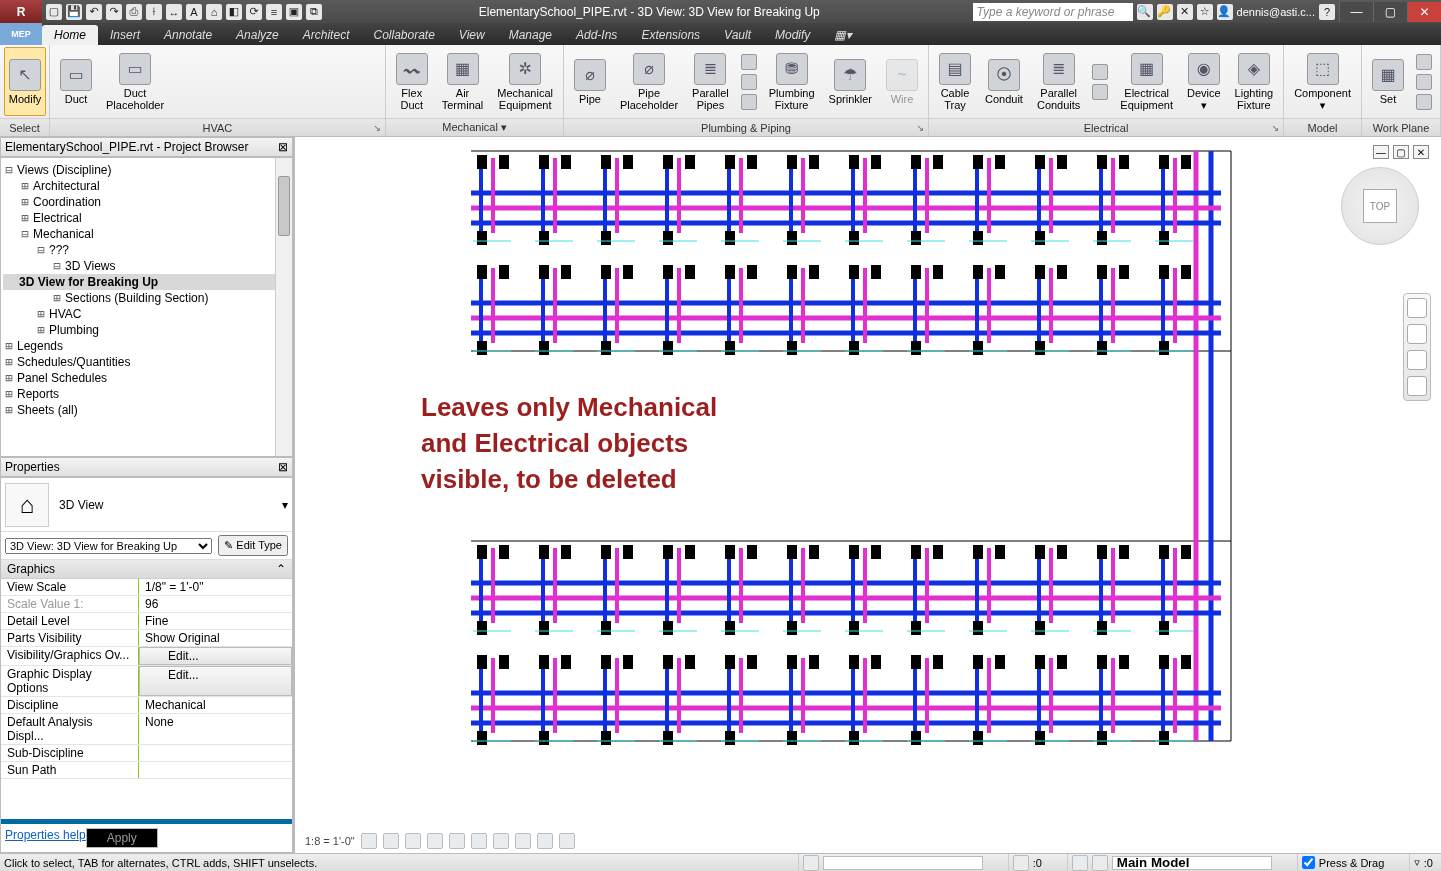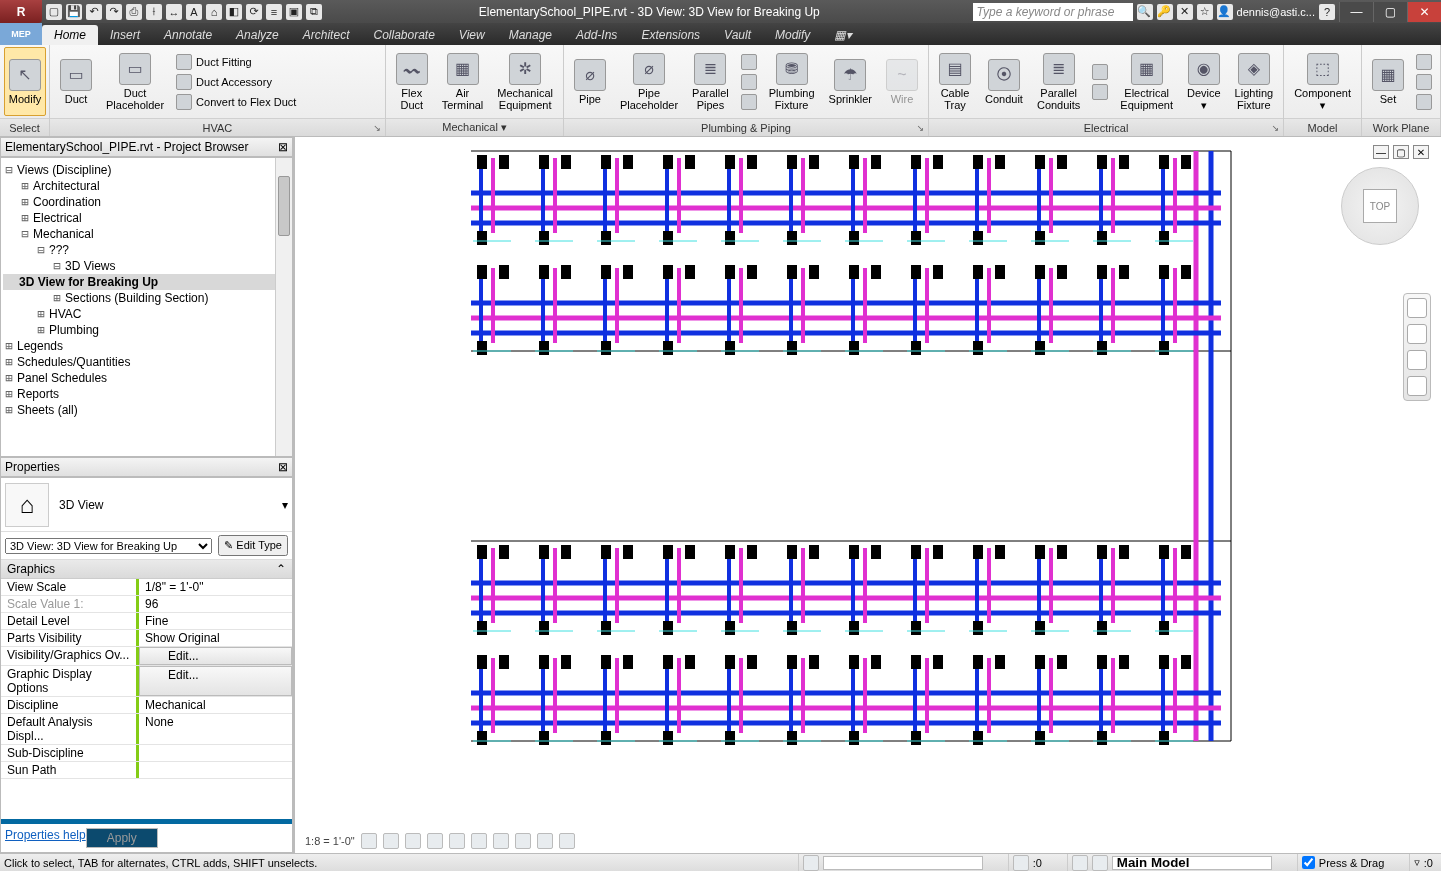--- a/index.html
+++ b/index.html
@@ -49,27 +49,27 @@
 .vscroll { position:absolute; right:0; top:0; bottom:0; width:17px; background:#f0f0f0; border-left:1px solid #ccc;}
 .vscroll .thumb { position:absolute; left:2px; right:2px; top:18px; height:60px; background:#c8c8c8; border:1px solid #999; border-radius:2px;}
 
 .properties-pane { border:1px solid #bbb;}
 .prop-type { height:54px; display:flex; align-items:center; padding:4px; border-bottom:1px solid #ddd;}
 .prop-type-icon { width:44px; height:44px; border:1px solid #ccc; background:#f8f8f8; display:flex; align-items:center; justify-content:center; font-size:24px;}
 .prop-row { display:flex; align-items:center; padding:3px 4px; border-bottom:1px solid #ddd; gap:6px;}
 .prop-table { }
 .prop-group-header { background:linear-gradient(#eaeaea,#dadada); padding:2px 6px; font-size:12px; display:flex; justify-content:space-between; border-bottom:1px solid #ccc;}
 .prop-grid-row { display:flex; border-bottom:1px solid #e4e4e4; font-size:12px;}
-.prop-grid-row .pname { width:138px; padding:1px 6px; border-right:3px solid #84cc16; background:#fff;}
+.prop-grid-row .pname { width:138px; padding:1px 6px; border-right:1px solid #84cc16; background:#fff;}
 .prop-grid-row .pval { flex:1; padding:1px 6px; background:#fff;}
 .prop-grid-row .pval.btn { text-align:left; background:linear-gradient(#f8f8f8,#e4e4e4); border:1px solid #bbb; cursor:pointer;padding-left:28px;}
 .prop-grid-row .pname.gray { color:#999;}
 .prop-footer { display:flex; justify-content:flex-start; padding:4px; border-top:5px solid #0369a1;}
 .prop-footer a { color:#1060c0; text-decoration:underline; font-size:12px;}
-.apply-btn { padding:2px 20px; border:1px solid #bbb; background:#0c4a6e; color:#999; font-size:12px;}
+.apply-btn { padding:2px 20px; border:1px solid #bbb; background:#000000; color:#999; font-size:12px;}
 
 
 .canvas-wrap { flex:1; position:relative; background:#fff; margin:6px 6px 2px 6px;}
 .canvas-tools-tr { position:absolute; right:6px; top:2px; display:flex; gap:4px;}
 .canvas-tools-tr span { width:16px; height:14px; border:1px solid #888; background:#f4f4f4; font-size:10px; display:flex; align-items:center; justify-content:center;}
 .viewcube { position:absolute; right:16px; top:24px; width:78px; height:78px; border-radius:50%; background:radial-gradient(#f4f4f4,#e0e0e0); border:1px solid #ccc; display:flex; align-items:center; justify-content:center;}
 .viewcube .top-face { width:34px; height:34px; background:#fff; border:1px solid #aaa; display:flex; align-items:center; justify-content:center; font-size:10px; color:#888;}
 .navbar { position:absolute; right:4px; top:150px; width:28px; background:linear-gradient(#f8f8f8,#e4e4e4); border:1px solid #bbb; border-radius:4px; padding:4px 0; display:flex; flex-direction:column; align-items:center; gap:6px;}
 .navbar span { width:20px; height:20px; border:1px solid #aaa; background:#fff; border-radius:3px;}
 
@@ -155,34 +155,20 @@
   <div class="ribbon-panel" style="width:340px">
     <div class="panel-body">
       <div class="big-btn">
           <div class="big-icon">▭</div>
           <div class="btn-label">Duct</div>
         </div>
       <div class="big-btn">
           <div class="big-icon">▭</div>
           <div class="btn-label">Duct<br>Placeholder</div>
         </div>
-      <div class="small-row">
-        <div class="small-btn">
-            <span class="small-icon"></span>
-            <span>Duct Fitting</span>
-          </div>
-        <div class="small-btn">
-            <span class="small-icon"></span>
-            <span>Duct Accessory</span>
-          </div>
-        <div class="small-btn">
-            <span class="small-icon"></span>
-            <span>Convert to Flex Duct</span>
-          </div>
-      </div>
     </div>
     <div class="panel-title">
         <span>HVAC</span>
         <span class="arrow">↘</span>
       </div>
   </div>
   <div class="ribbon-panel">
     <div class="panel-body">
       <div class="big-btn">
           <div class="big-icon">〰</div>
@@ -779,20 +765,25 @@
           <line x1="642" y1="598" x2="680" y2="598" stroke="#40e0e0" stroke-width="1"></line>
           <line x1="712" y1="515" x2="712" y2="590" stroke="#1030e0" stroke-width="4"></line>
           <line x1="724" y1="515" x2="724" y2="590" stroke="#e030d0" stroke-width="4"></line>
           <rect x="708" y="512" width="10" height="14" fill="#000"></rect>
           <rect x="730" y="512" width="10" height="14" fill="#000"></rect>
           <rect x="708" y="588" width="10" height="14" fill="#000"></rect>
           <line x1="704" y1="598" x2="742" y2="598" stroke="#40e0e0" stroke-width="1"></line>
         </g>
     </svg>
 
+    <div class="annotation">
+      <div>Leaves only Mechanical</div>
+      <div>and Electrical objects</div>
+      <div>visible, to be deleted</div>
+    </div>
 
     <div class="view-controlbar">
       <span>1:8 = 1'-0"</span>
       <span class="vc-icon"></span>
       <span class="vc-icon"></span>
       <span class="vc-icon"></span>
       <span class="vc-icon"></span>
       <span class="vc-icon"></span>
       <span class="vc-icon"></span>
       <span class="vc-icon"></span>

